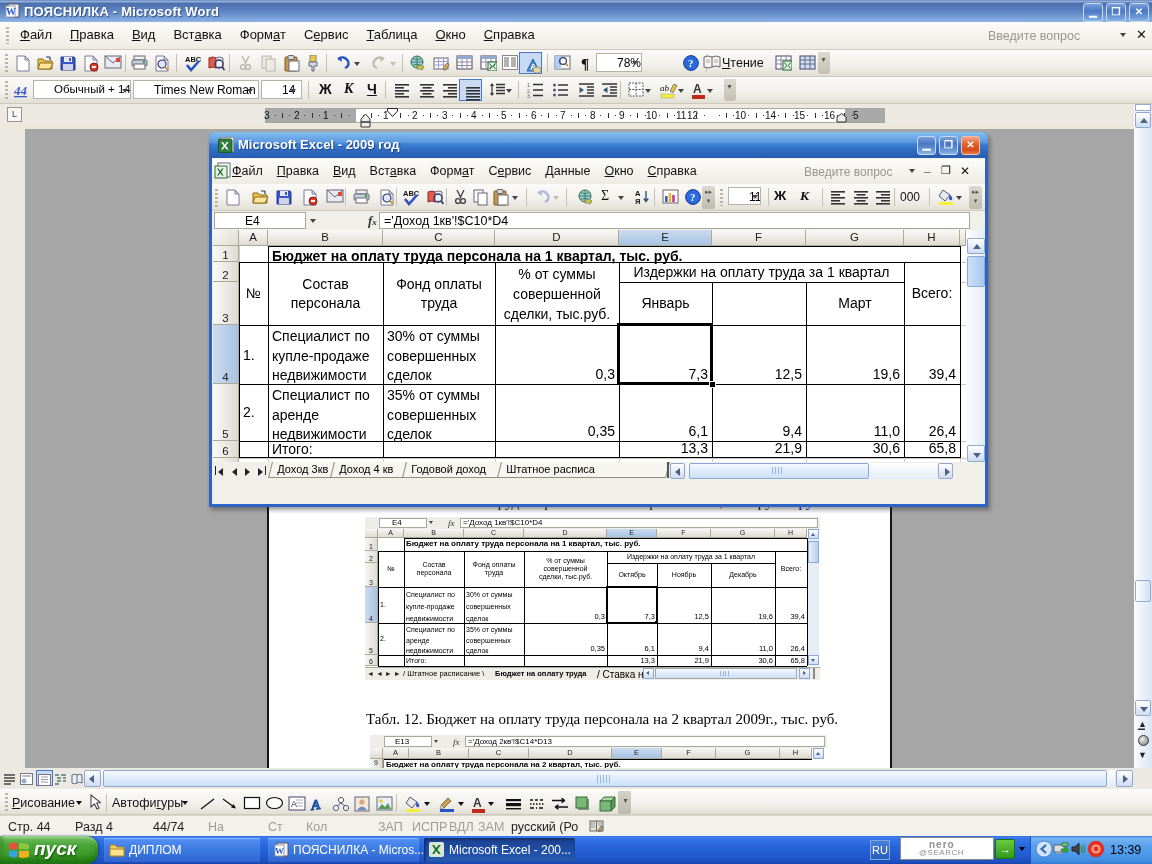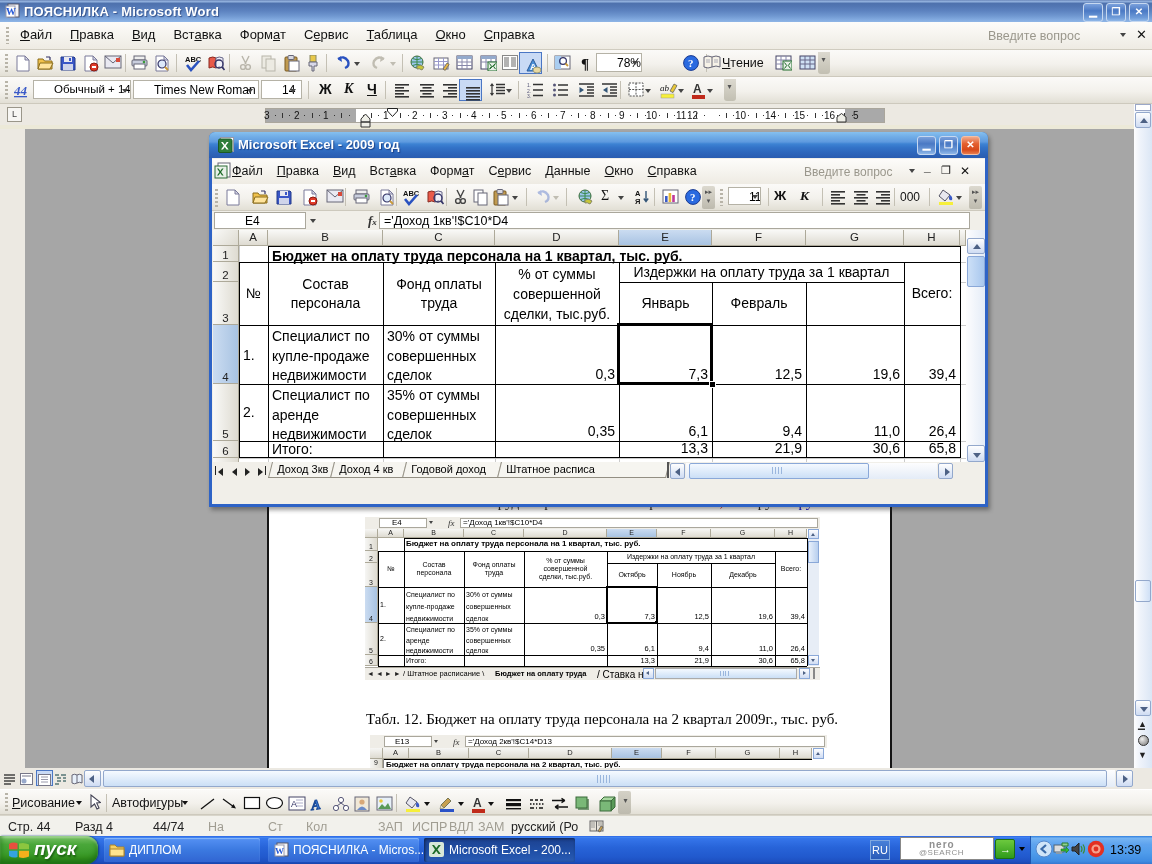--- a/index.html
+++ b/index.html
@@ -914,21 +914,21 @@
    <div class="bl" style="left:691px;top:32px;width:1px;height:196px;"></div>
    <div class="bl" style="left:747px;top:16px;width:1px;height:212px;"></div>
 
    <div class="xc" style="left:59px;top:17px;font-weight:bold;">Бюджет на оплату труда персонала на 1 квартал, тыс. руб.</div>
    <div class="xc xct" style="left:26px;top:32px;width:29px;height:63px;">№</div>
    <div class="xc xct" style="left:55px;top:32px;width:115px;height:63px;">Состав<br>персонала</div>
    <div class="xc xct" style="left:170px;top:32px;width:112px;height:63px;">Фонд оплаты<br>труда</div>
    <div class="xc xct" style="left:282px;top:32px;width:124px;height:63px;line-height:20px;">% от суммы<br>совершенной<br>сделки, тыс.руб.</div>
    <div class="xc xct" style="left:406px;top:32px;width:285px;height:20px;">Издержки на оплату труда за 1 квартал</div>
    <div class="xc xct" style="left:406px;top:52px;width:93px;height:43px;">Январь</div>
-   <div class="xc xct" style="left:499px;top:52px;width:94px;height:43px;">Февраль</div>
+   <div class="xc xct" style="left:593px;top:52px;width:98px;height:43px;">Март</div>
    <div class="xc xct" style="left:691px;top:32px;width:56px;height:63px;">Всего:</div>
    <div class="xc" style="left:30px;top:116px;">1.</div>
    <div class="xc" style="left:59px;top:97px;line-height:19.5px;">Специалист по<br>купле-продаже<br>недвижимости</div>
    <div class="xc" style="left:174px;top:97px;line-height:19.5px;">30% от суммы<br>совершенных<br>сделок</div>
    <div class="xc num" style="left:282px;top:135px;width:120px;">0,3</div>
    <div class="xc num" style="left:406px;top:135px;width:89px;">7,3</div>
    <div class="xc num" style="left:499px;top:135px;width:90px;">12,5</div>
    <div class="xc num" style="left:593px;top:135px;width:94px;">19,6</div>
    <div class="xc num" style="left:691px;top:135px;width:52px;">39,4</div>
    <div class="xc" style="left:30px;top:173px;">2.</div>

